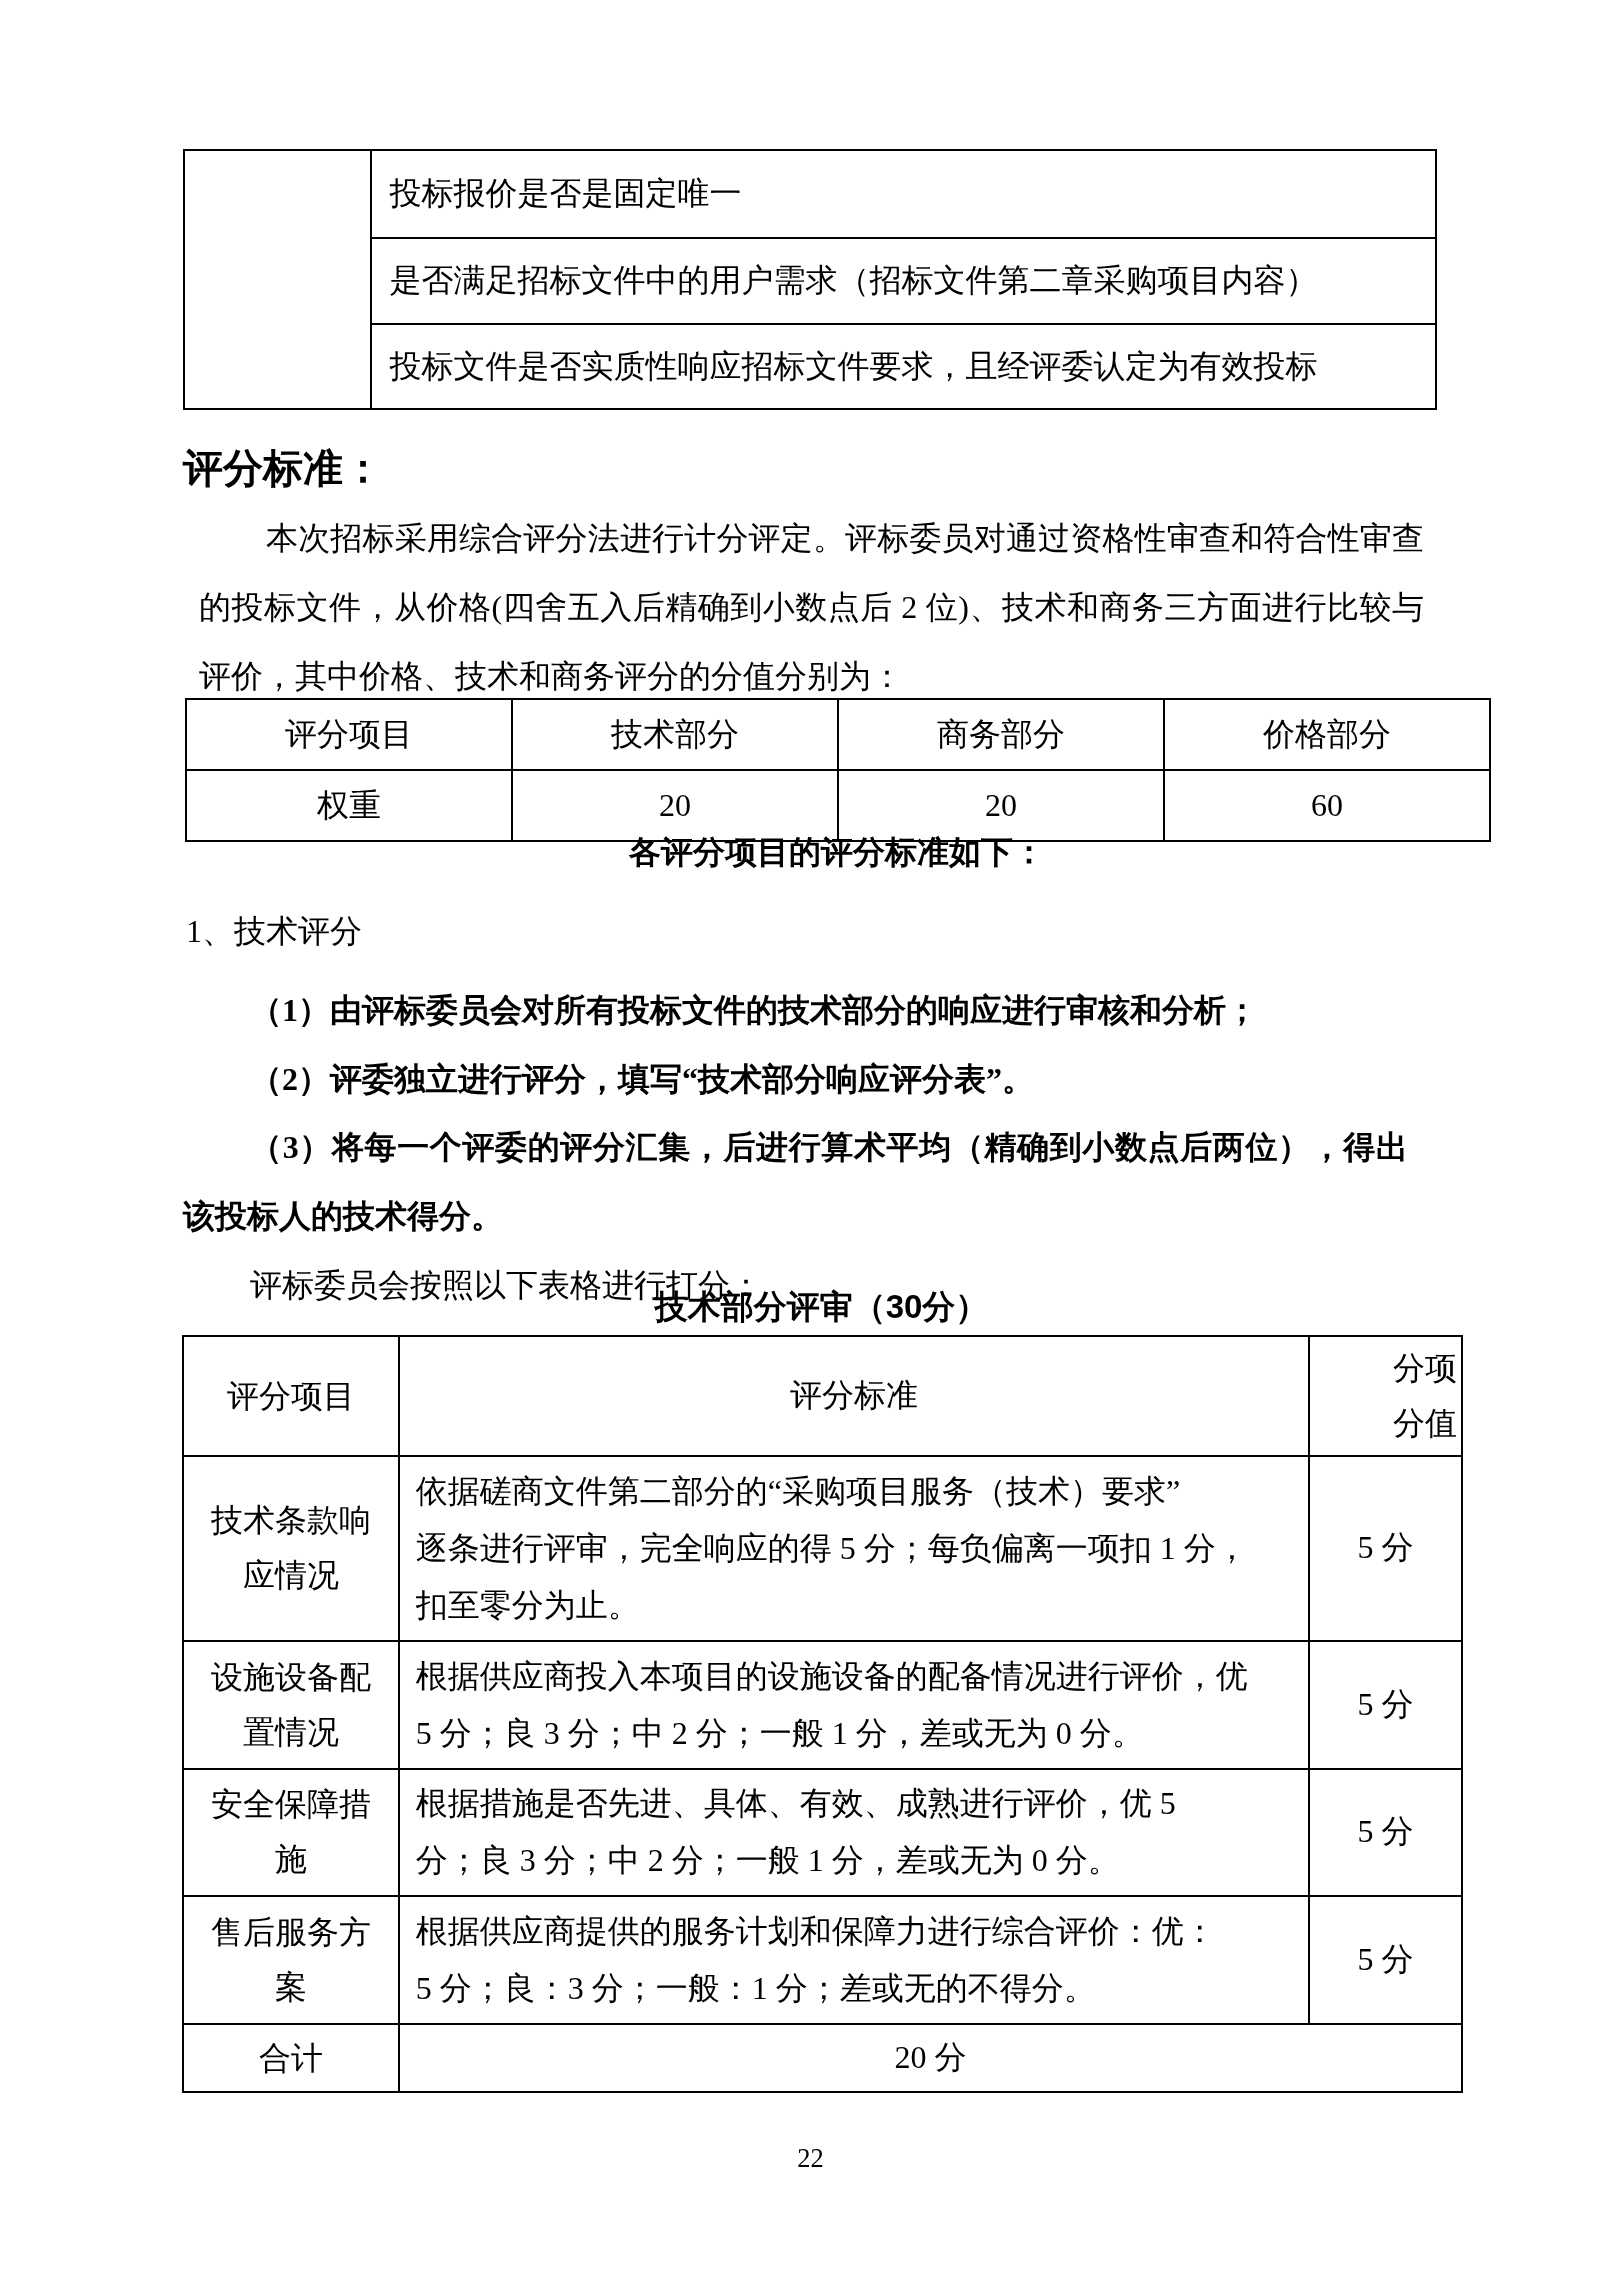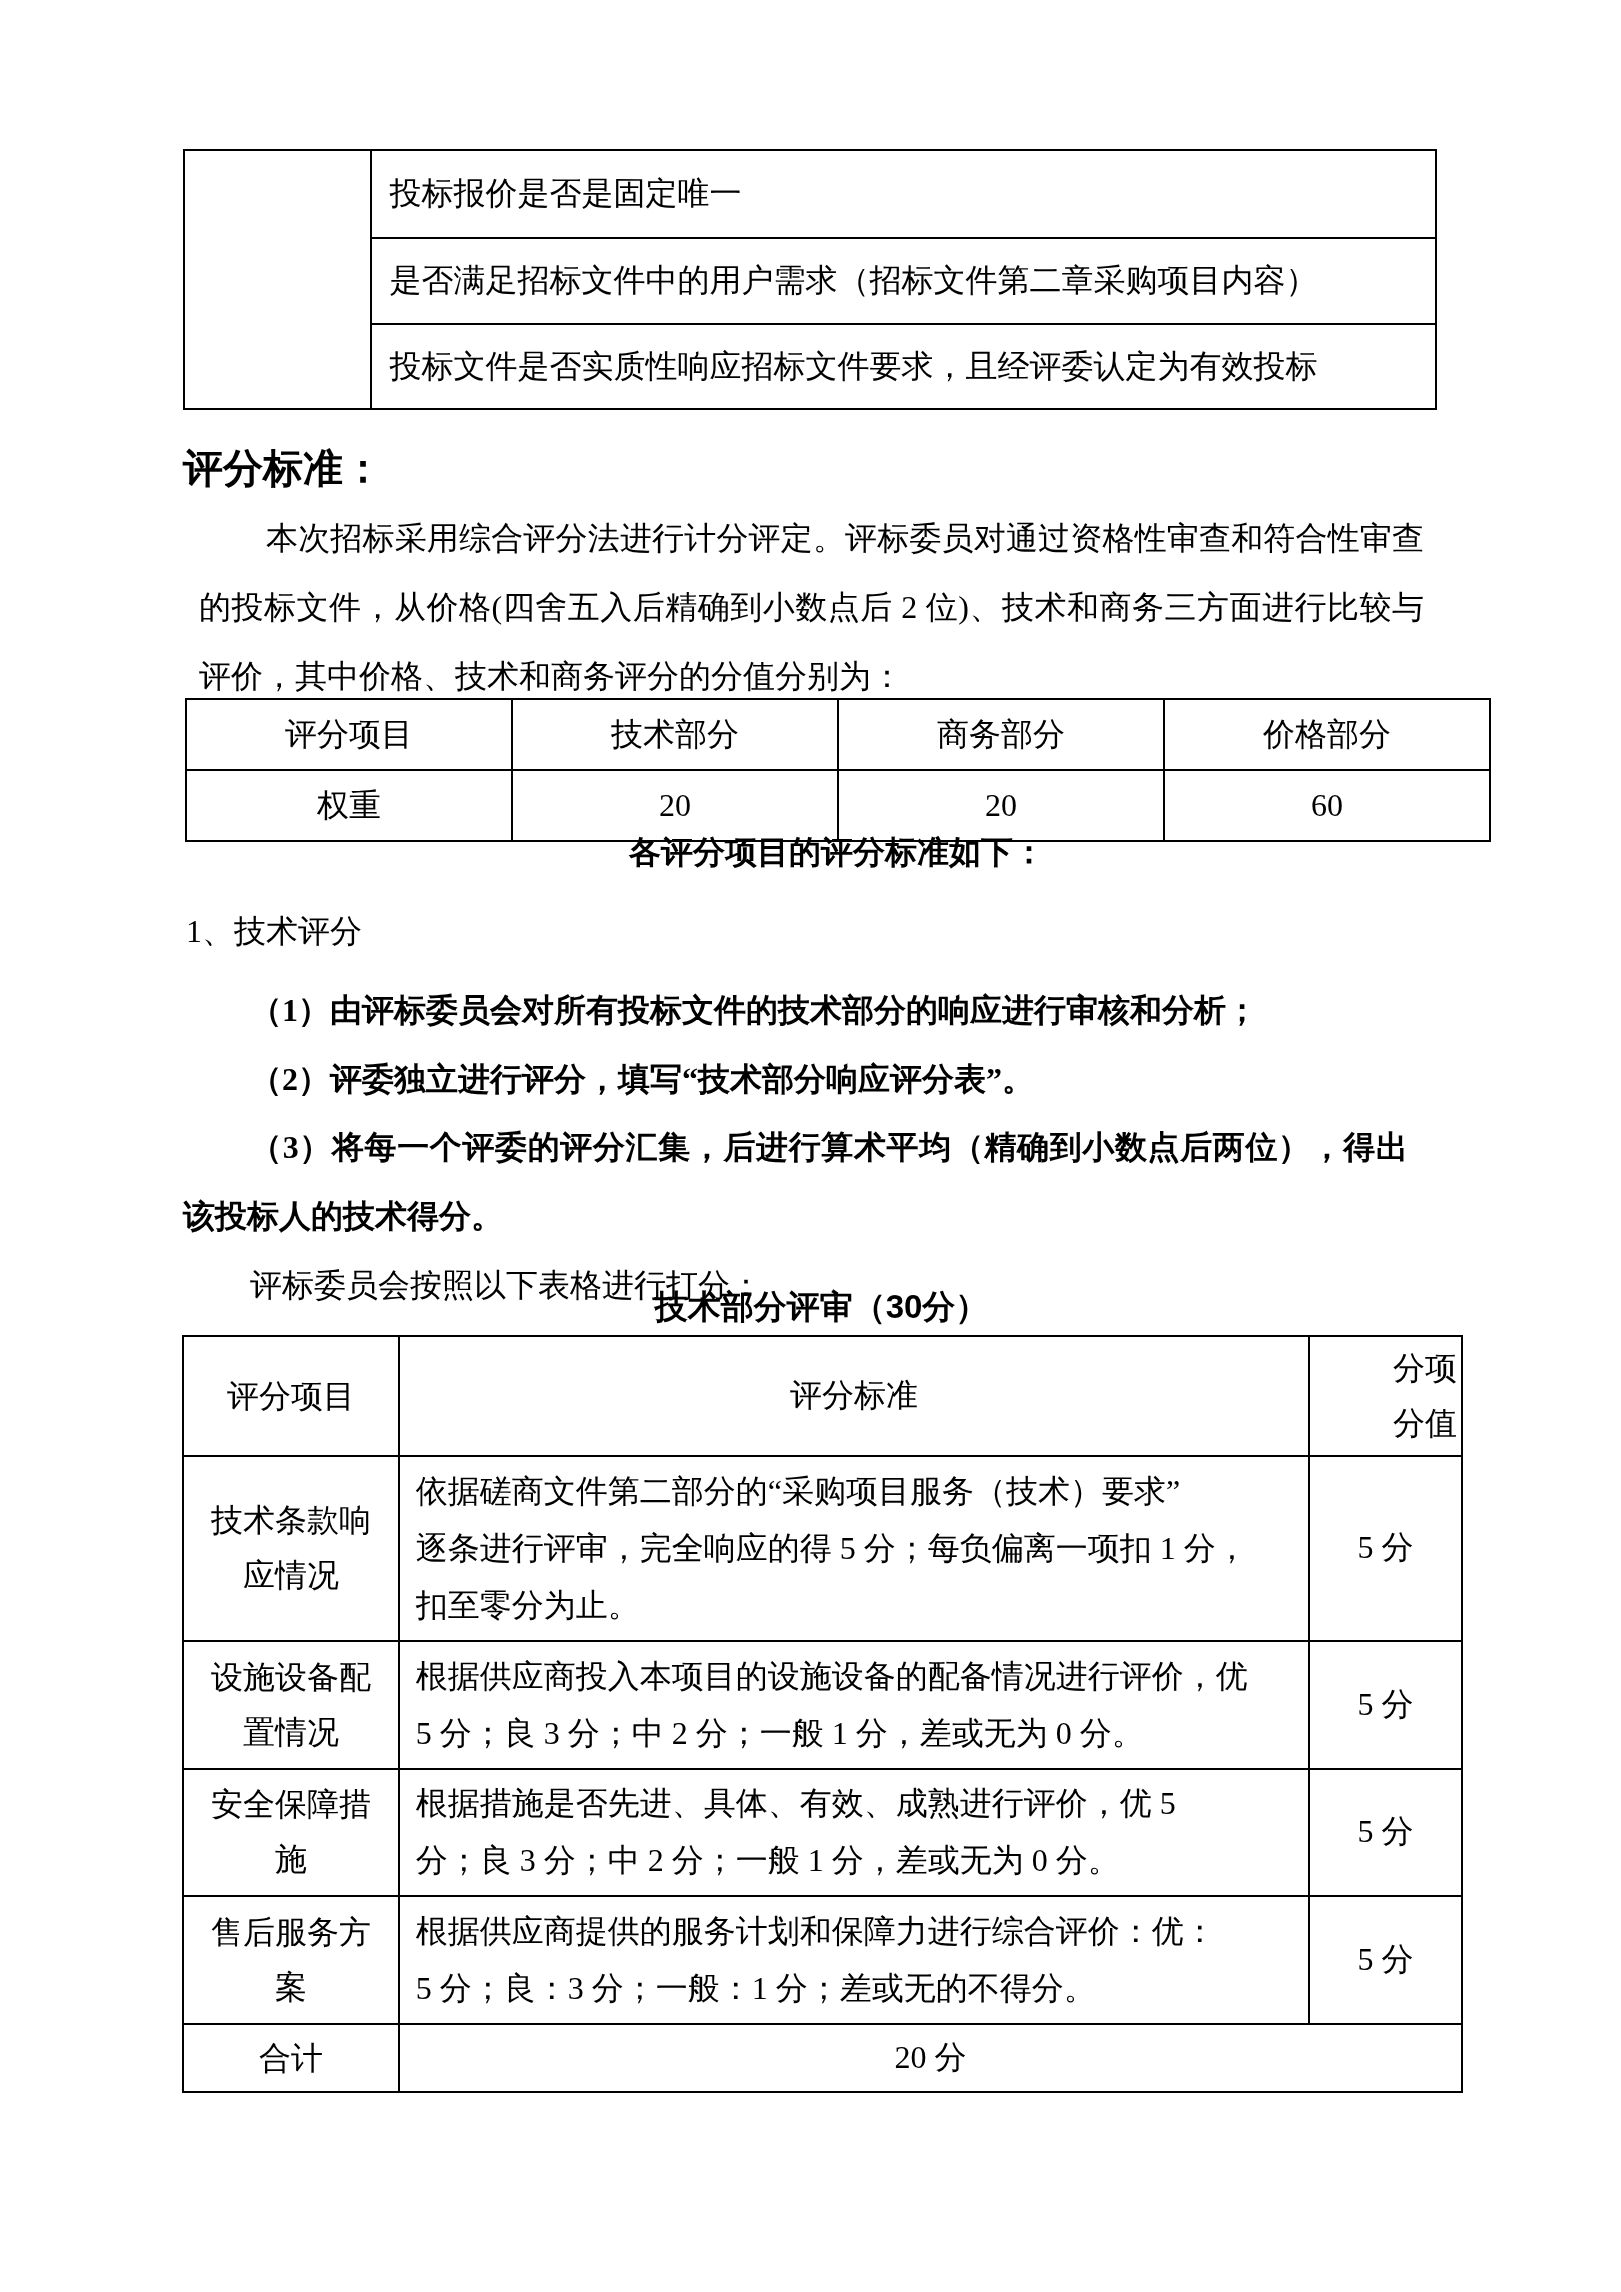--- a/index.html
+++ b/index.html
@@ -145,15 +145,16 @@
 5 分；良：3 分；一般：1 分；差或无的不得分。</td>
       <td class="c-score">5 分</td>
     </tr>
     <tr class="r-total">
       <td class="c-item">合计</td>
       <td class="c-score" colspan="2">20 分</td>
     </tr>
   </tbody>
     </table>
 
+  <div class="page-num">22</div>
 
 </div>
 
 
 </body></html>

